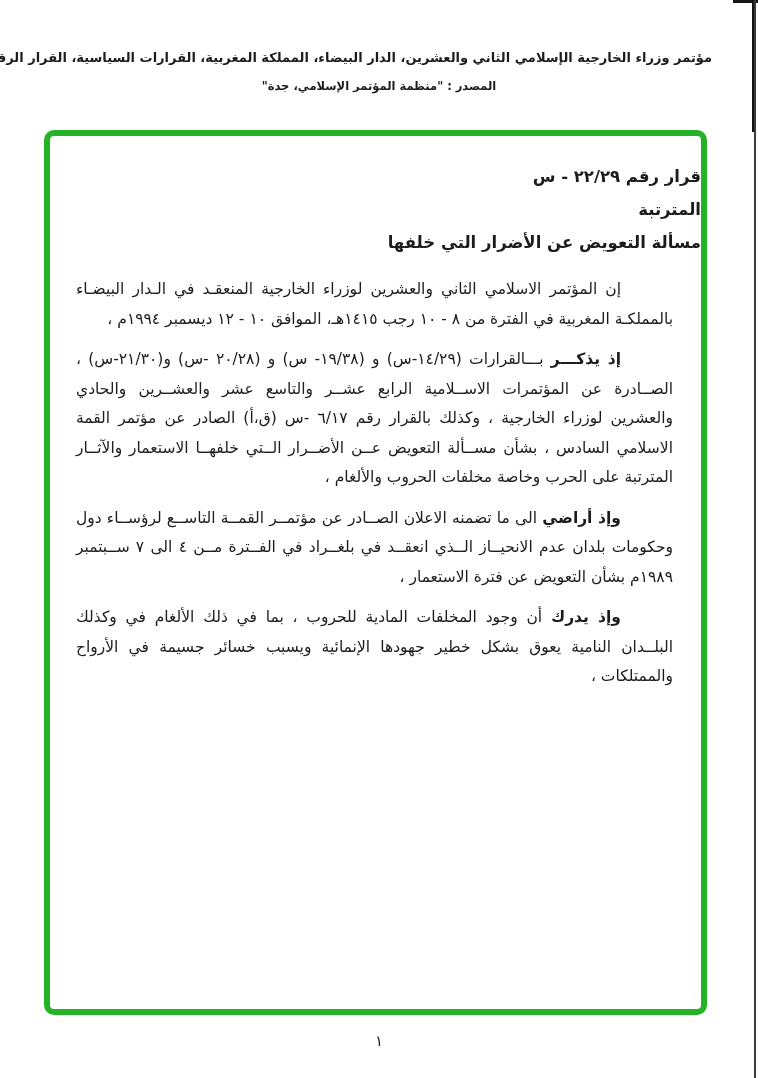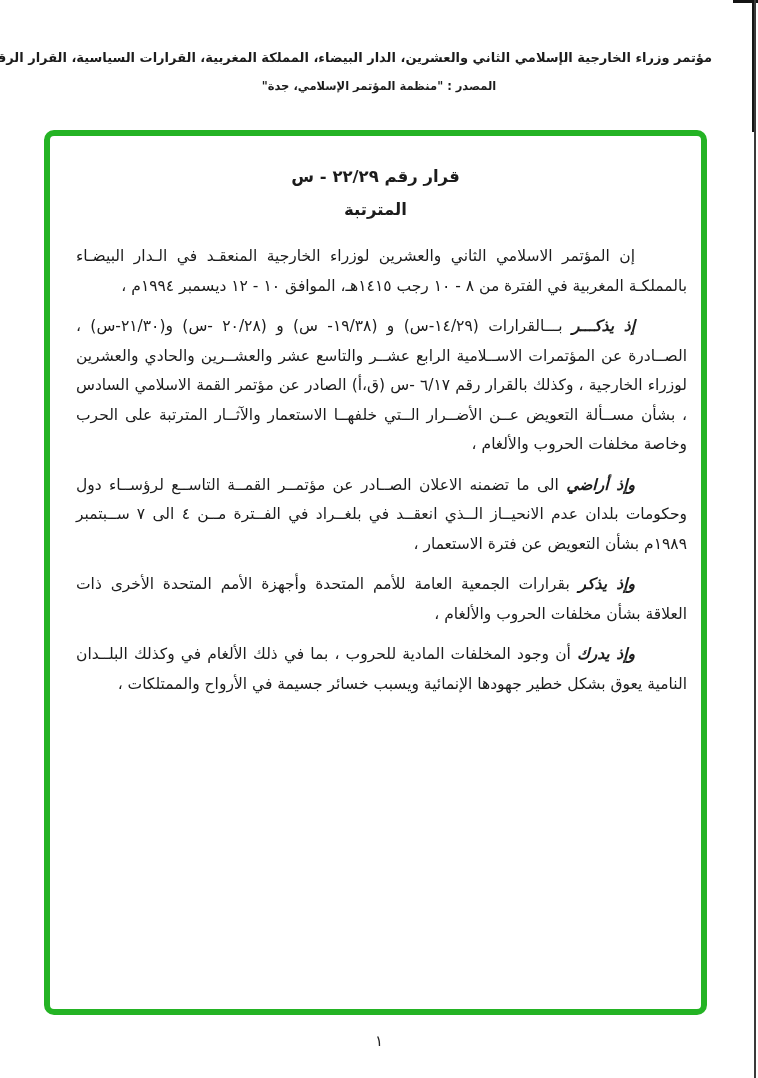--- a/index.html
+++ b/index.html
@@ -61,40 +61,38 @@
     left: 44px; top: 130px;
     width: 651px; height: 873px;
     border: 6px solid #24b324;
     border-radius: 10px;
     box-sizing: content-box;
     background: #ffffff;
   }
 
   .title-block {
     margin-top: 24px;
-    text-align: center;
     font-weight: bold;
     font-size: 16.5px;
     line-height: 33px;
   }
 
   .body-block {
     margin-top: 16px;
-    padding: 0 14px 0 26px; 
+    padding: 0 28px 0 26px; 
     font-size: 15.5px;
     line-height: 29.5px;
     text-align: justify;
   }
   .body-block p {
     margin: 0 0 11px 0;
     text-indent: 52px;
   }
   .body-block p .lead {
     font-weight: bold;
-    font-style: italic;
   }
 
   
   .page-number {
     position: absolute;
     left: 0; right: 0;
     top: 1032px;
     text-align: center;
     font-size: 15px;
     color: #222;
@@ -110,27 +108,27 @@
 <header class="doc-header">
   <div class="line1">مؤتمر وزراء الخارجية الإسلامي الثاني والعشرين، الدار البيضاء، المملكة المغربية، القرارات السياسية، القرار الرقم ٢٢/٢٩-س</div>
   <div class="line2">المصدر :  "منظمة المؤتمر الإسلامي، جدة"</div>
 </header>
 
 <main class="green-frame">
 
   <div class="title-block">
     <div>قرار رقم ٢٢/٢٩ - س</div>
     <div>المترتبة</div>
+    <div>مسألة التعويض عن الأضرار التي خلفها</div>
   </div>
 
   <div class="body-block">
     <p><span class="lead"></span><span>إن المؤتمر الاسلامي الثاني والعشرين لوزراء الخارجية المنعقـد في الـدار البيضـاء بالمملكـة المغربية في الفترة من ٨ - ١٠ رجب ١٤١٥هـ، الموافق ١٠ - ١٢ ديسمبر ١٩٩٤م ،</span></p>
     <p><span class="lead">إذ يذكـــر</span><span> بـــالقرارات (١٤/٢٩-س) و (١٩/٣٨- س) و (٢٠/٢٨ -س) و(٢١/٣٠-س) ، الصــادرة عن المؤتمرات الاســلامية الرابع عشــر والتاسع عشر والعشــرين والحادي والعشرين لوزراء الخارجية ، وكذلك بالقرار رقم ٦/١٧ -س (ق،أ) الصادر عن مؤتمر القمة الاسلامي السادس ، بشأن مســألة التعويض عــن الأضــرار الــتي خلفهــا الاستعمار والآثــار المترتبة على الحرب وخاصة مخلفات الحروب والألغام ،</span></p>
     <p><span class="lead">وإذ أراضي</span><span> الى ما تضمنه الاعلان الصــادر عن مؤتمــر القمــة التاســع لرؤســاء دول وحكومات بلدان عدم الانحيــاز الــذي انعقــد في بلغــراد في الفــترة مــن ٤ الى ٧ ســبتمبر ١٩٨٩م بشأن التعويض عن فترة الاستعمار ،</span></p>
-    <p><span class="lead">وإذ يذكر</span><span> بقرارات الجمعية العامة للأمم المتحدة وأجهزة الأمم المتحدة الأخرى ذات العلاقة بشأن مخلفات الحروب والألغام ،</span></p>
     <p><span class="lead">وإذ يدرك</span><span> أن وجود المخلفات المادية للحروب ، بما في ذلك الألغام في وكذلك البلــدان النامية يعوق بشكل خطير جهودها الإنمائية ويسبب خسائر جسيمة في الأرواح والممتلكات ،</span></p>
   </div>
 
 </main>
 
 <footer>
   <div class="page-number">١</div>
 </footer>
 
 </body></html>

